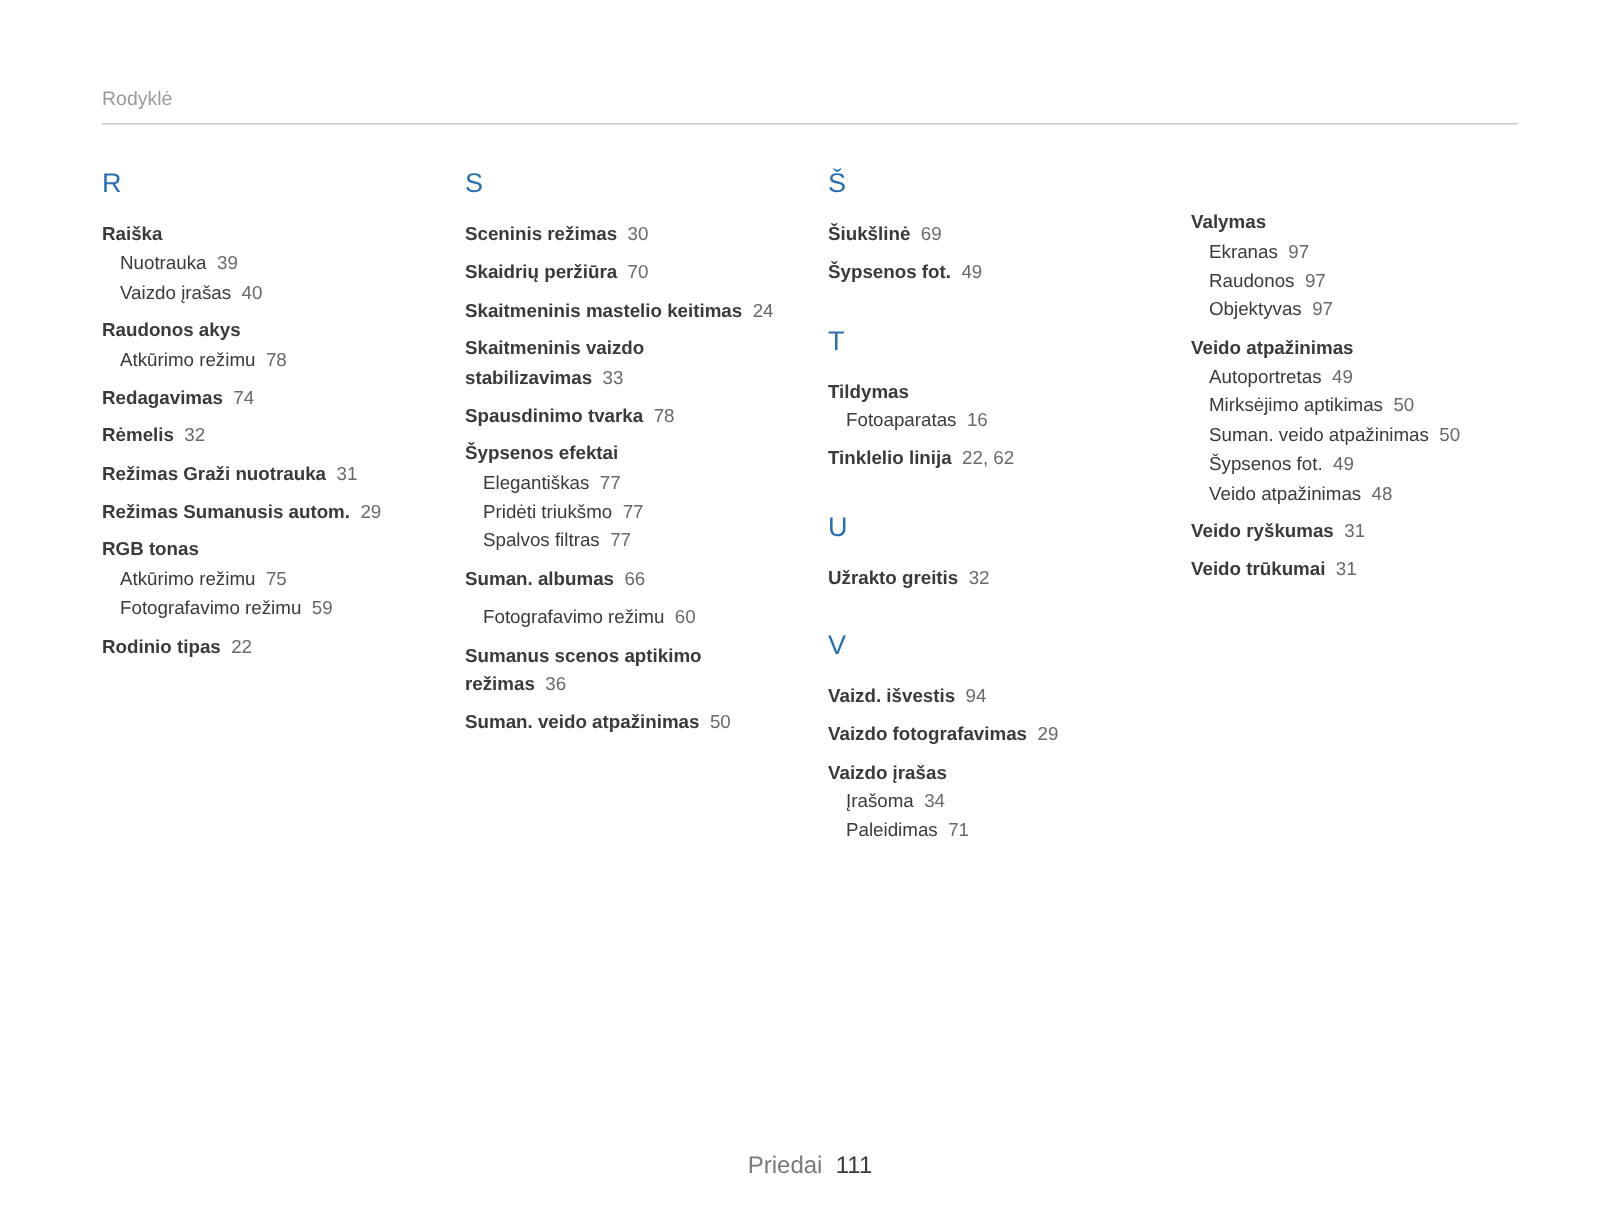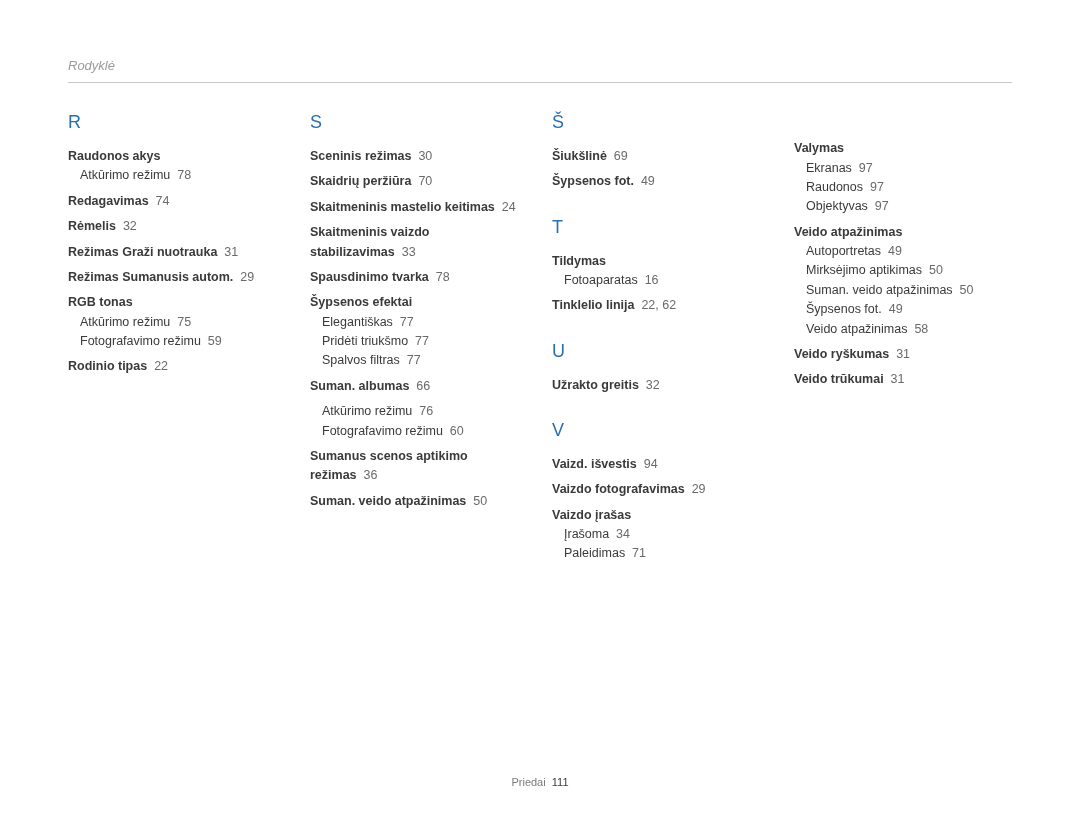--- a/index.html
+++ b/index.html
@@ -14,21 +14,20 @@
     position: relative;
     padding: 56px 68px 0 68px;
     line-height: 1.55;
   }
   .header {
     color: #9b9b9b;
     font-size: 13px;
     border-bottom: 1px solid #c9c9c9;
     padding-bottom: 6px;
     margin-bottom: 18px;
-    font-style: italic;
   }
   .columns {
     display: flex;
     gap: 24px;
   }
   .col {
     flex: 1;
     min-width: 0;
   }
   .letter {
@@ -41,33 +40,38 @@
   .entry { margin-bottom: 6px; }
   .head { font-weight: bold; }
   .pg { color: #6a6a6a; font-weight: normal; }
   .sub { padding-left: 12px; }
   .footer {
     position: absolute;
     bottom: 24px;
     left: 0;
     width: 100%;
     text-align: center;
-    font-size: 11px;
+    font-size: 16px;
     color: #7a7a7a;
   }
   .footer .pnum { color: #3a3a3a; }
 </style>
 </head>
 <body>
 
 <div class="header">Rodyklė</div>
 
 <div class="columns">
     <div class="col">
       <div class="letter">R</div>
+      <div class="entry">
+        <div class="head"><span>Raiška</span></div>
+        <div class="sub"><span>Nuotrauka</span>&nbsp;&nbsp;<span class="pg">39</span></div>
+        <div class="sub"><span>Vaizdo įrašas</span>&nbsp;&nbsp;<span class="pg">40</span></div>
+      </div>
       <div class="entry">
         <div class="head"><span>Raudonos akys</span></div>
         <div class="sub"><span>Atkūrimo režimu</span>&nbsp;&nbsp;<span class="pg">78</span></div>
       </div>
       <div class="entry">
         <div class="head"><span>Redagavimas</span>&nbsp;&nbsp;<span class="pg">74</span></div>
       </div>
       <div class="entry">
         <div class="head"><span>Rėmelis</span>&nbsp;&nbsp;<span class="pg">32</span></div>
       </div>
@@ -106,21 +110,20 @@
       <div class="entry">
         <div class="head"><span>Šypsenos efektai</span></div>
         <div class="sub"><span>Elegantiškas</span>&nbsp;&nbsp;<span class="pg">77</span></div>
         <div class="sub"><span>Pridėti triukšmo</span>&nbsp;&nbsp;<span class="pg">77</span></div>
         <div class="sub"><span>Spalvos filtras</span>&nbsp;&nbsp;<span class="pg">77</span></div>
       </div>
       <div class="entry">
         <div class="head"><span>Suman. albumas</span>&nbsp;&nbsp;<span class="pg">66</span></div>
       </div>
       <div class="entry">
-        <div class="sub"><span>Atkūrimo režimu</span>&nbsp;&nbsp;<span class="pg">76</span></div>
         <div class="sub"><span>Fotografavimo režimu</span>&nbsp;&nbsp;<span class="pg">60</span></div>
       </div>
       <div class="entry">
         <div class="head"><span>Sumanus scenos aptikimo režimas</span>&nbsp;&nbsp;<span class="pg">36</span></div>
       </div>
       <div class="entry">
         <div class="head"><span>Suman. veido atpažinimas</span>&nbsp;&nbsp;<span class="pg">50</span></div>
       </div>
     </div>
     <div class="col">
@@ -163,21 +166,21 @@
         <div class="sub"><span>Ekranas</span>&nbsp;&nbsp;<span class="pg">97</span></div>
         <div class="sub"><span>Raudonos</span>&nbsp;&nbsp;<span class="pg">97</span></div>
         <div class="sub"><span>Objektyvas</span>&nbsp;&nbsp;<span class="pg">97</span></div>
       </div>
       <div class="entry">
         <div class="head"><span>Veido atpažinimas</span></div>
         <div class="sub"><span>Autoportretas</span>&nbsp;&nbsp;<span class="pg">49</span></div>
         <div class="sub"><span>Mirksėjimo aptikimas</span>&nbsp;&nbsp;<span class="pg">50</span></div>
         <div class="sub"><span>Suman. veido atpažinimas</span>&nbsp;&nbsp;<span class="pg">50</span></div>
         <div class="sub"><span>Šypsenos fot.</span>&nbsp;&nbsp;<span class="pg">49</span></div>
-        <div class="sub"><span>Veido atpažinimas</span>&nbsp;&nbsp;<span class="pg">58</span></div>
+        <div class="sub"><span>Veido atpažinimas</span>&nbsp;&nbsp;<span class="pg">48</span></div>
       </div>
       <div class="entry">
         <div class="head"><span>Veido ryškumas</span>&nbsp;&nbsp;<span class="pg">31</span></div>
       </div>
       <div class="entry">
         <div class="head"><span>Veido trūkumai</span>&nbsp;&nbsp;<span class="pg">31</span></div>
       </div>
     </div>
   </div>
 

